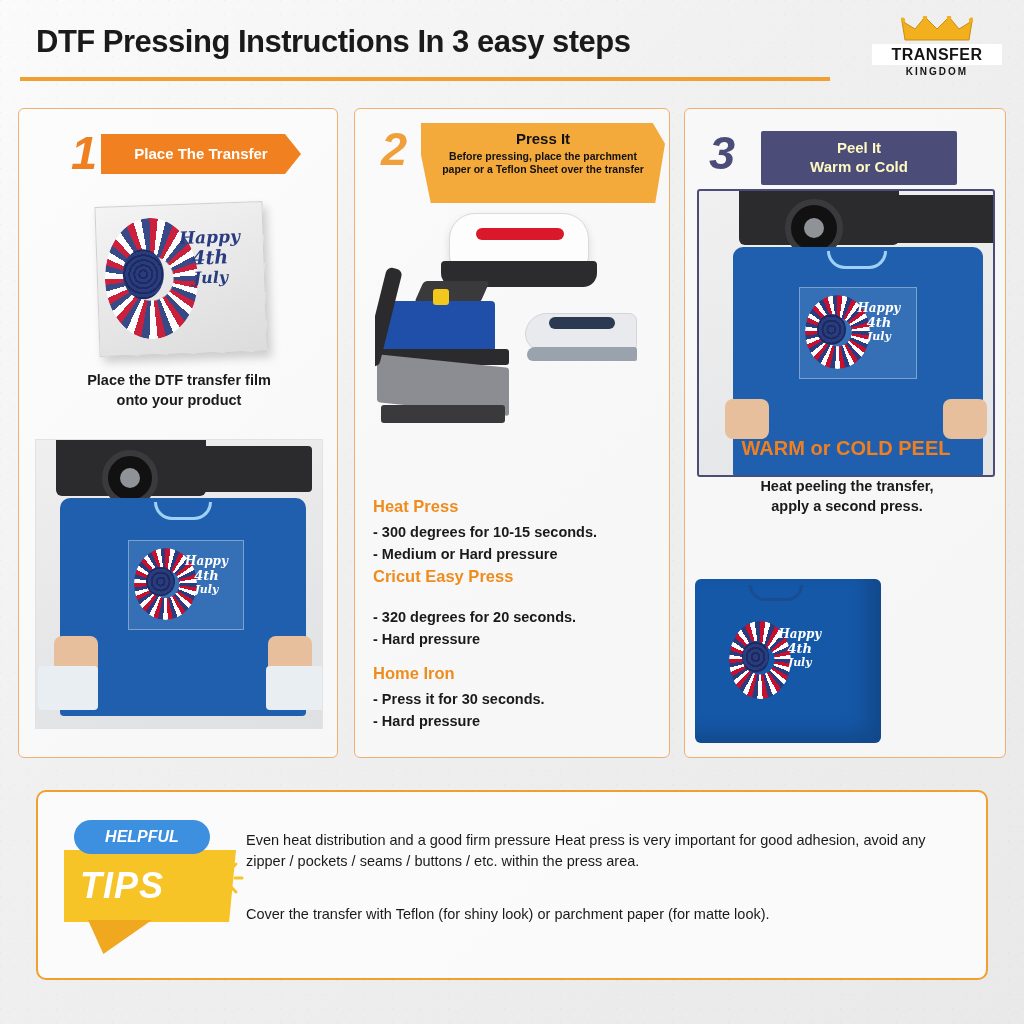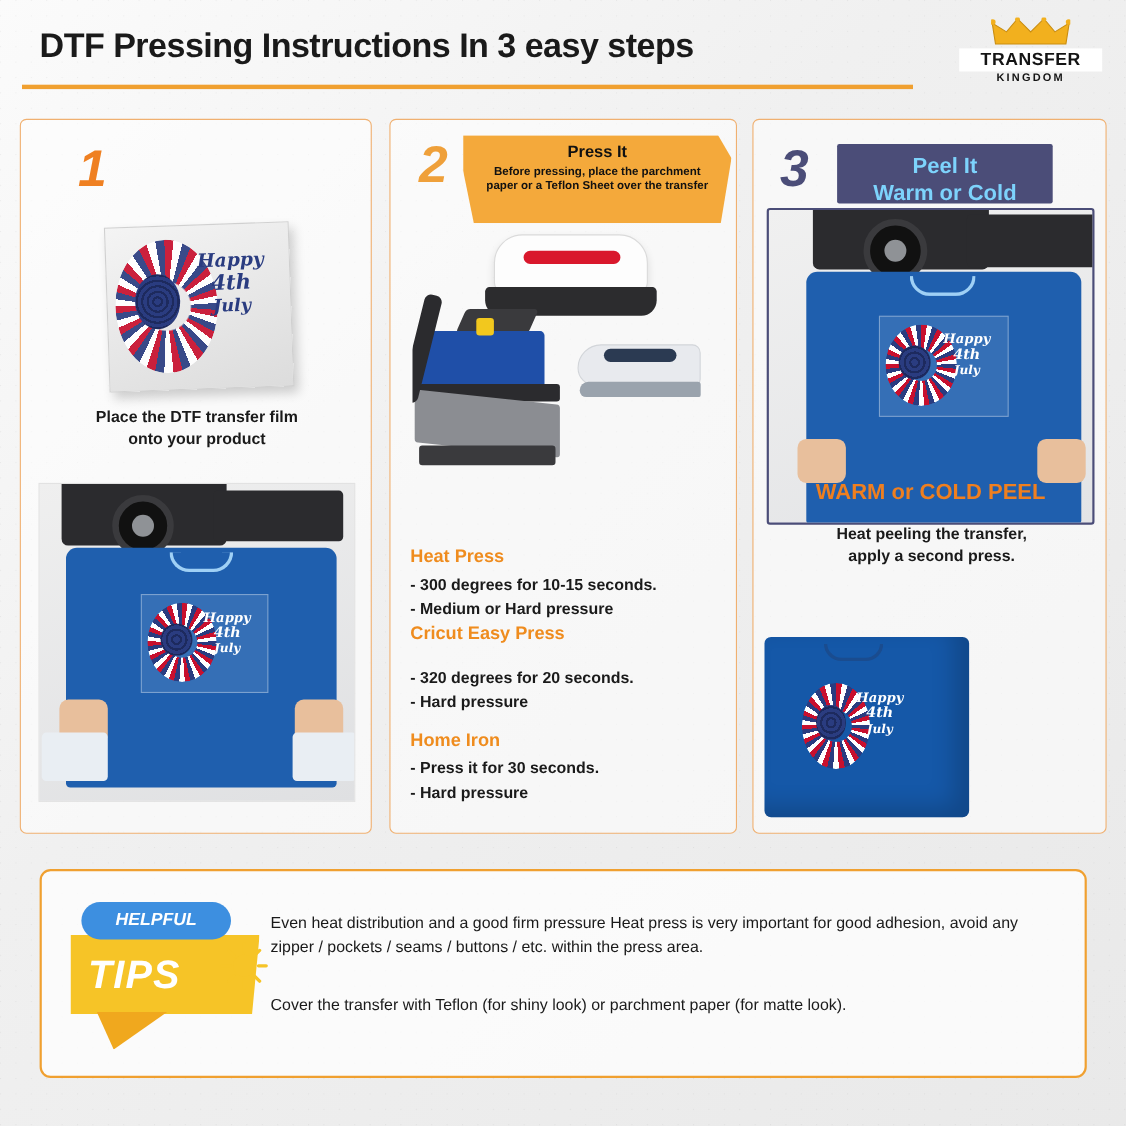--- a/index.html
+++ b/index.html
@@ -79,22 +79,22 @@
     left: 66px; top: 14px; width: 244px; height: 80px;
     background: #f4a93b;
     clip-path: polygon(0 0, 95% 0, 100% 26%, 96% 100%, 4% 100%, 0 40%);
     color: #111;
   }
   #banner2 .b2-title { font-size: 15px; font-weight: bold; margin-top: 7px; }
   #banner2 .b2-sub { font-size: 10.5px; font-weight: bold; line-height: 1.25; margin-top: 3px; padding: 0 14px; }
   
   #banner3 {
     left: 76px; top: 22px; width: 196px; height: 54px;
-    background: #4b4d78; color: #7dd3fc; border-radius: 2px;
-    font-size: 20px; line-height: 1.25; padding-top: 8px;
+    background: #4b4d78; color: #fef9c3; border-radius: 2px;
+    font-size: 15px; line-height: 1.25; padding-top: 8px;
   }
 
   .caption {
     position: absolute; text-align: center; font-weight: bold;
     color: #1a1a1a; font-size: 14.5px; line-height: 1.35;
   }
 
   
   .photo { position: absolute; overflow: hidden; }
 
@@ -219,20 +219,21 @@
         <circle cx="24" cy="1.5" r="2.2" fill="#f2b01e"></circle>
         <circle cx="48" cy="1.5" r="2.2" fill="#f2b01e"></circle>
       </svg>
       <div id="logo-name">TRANSFER</div>
       <div id="logo-sub">KINGDOM</div>
     </div>
   </div>
 
   <div class="panel" id="panel1">
     <div class="stepnum" id="num1">1</div>
+    <div class="banner" id="banner1">Place The Transfer</div>
 
     <div class="photo" id="film">
       <div class="art">
         <div class="petals"></div>
         <div class="center"></div>
         <div class="script">
           <div class="l1">Happy</div>
           <div class="l2">4th</div>
           <div class="l3">July</div>
         </div>

